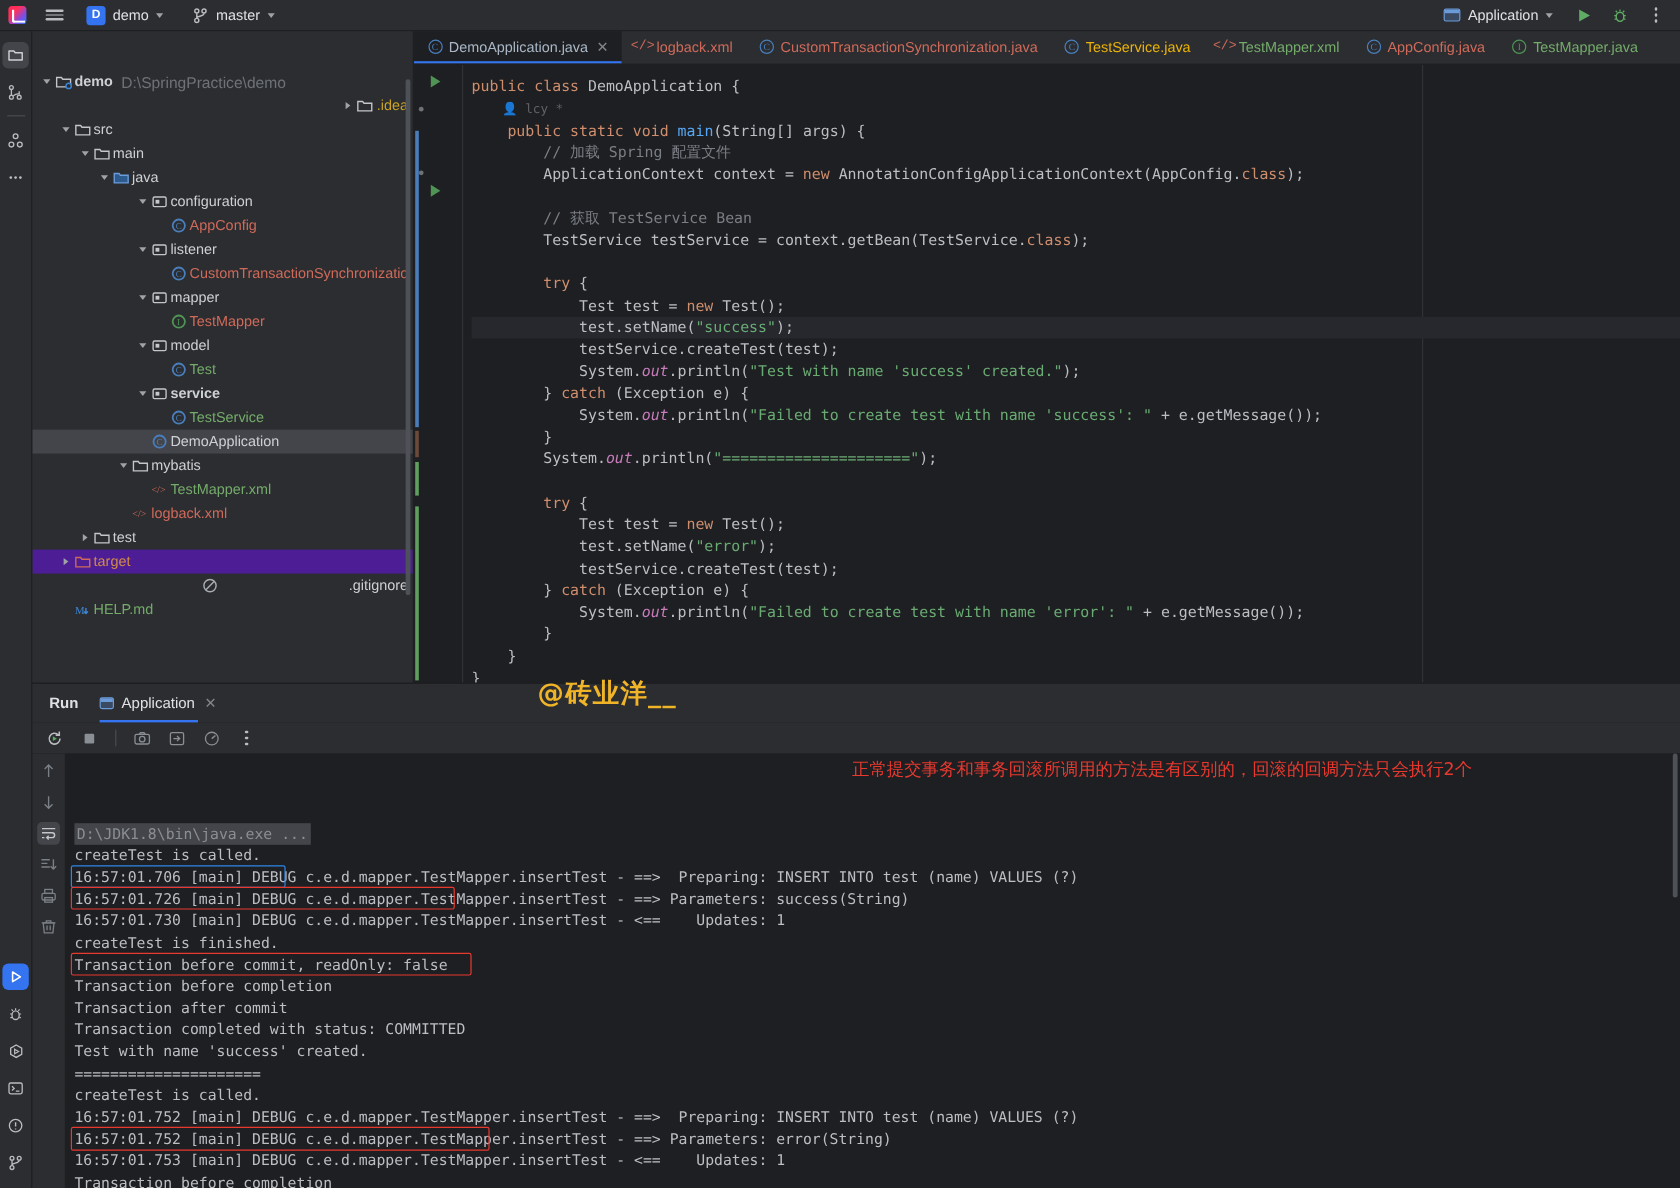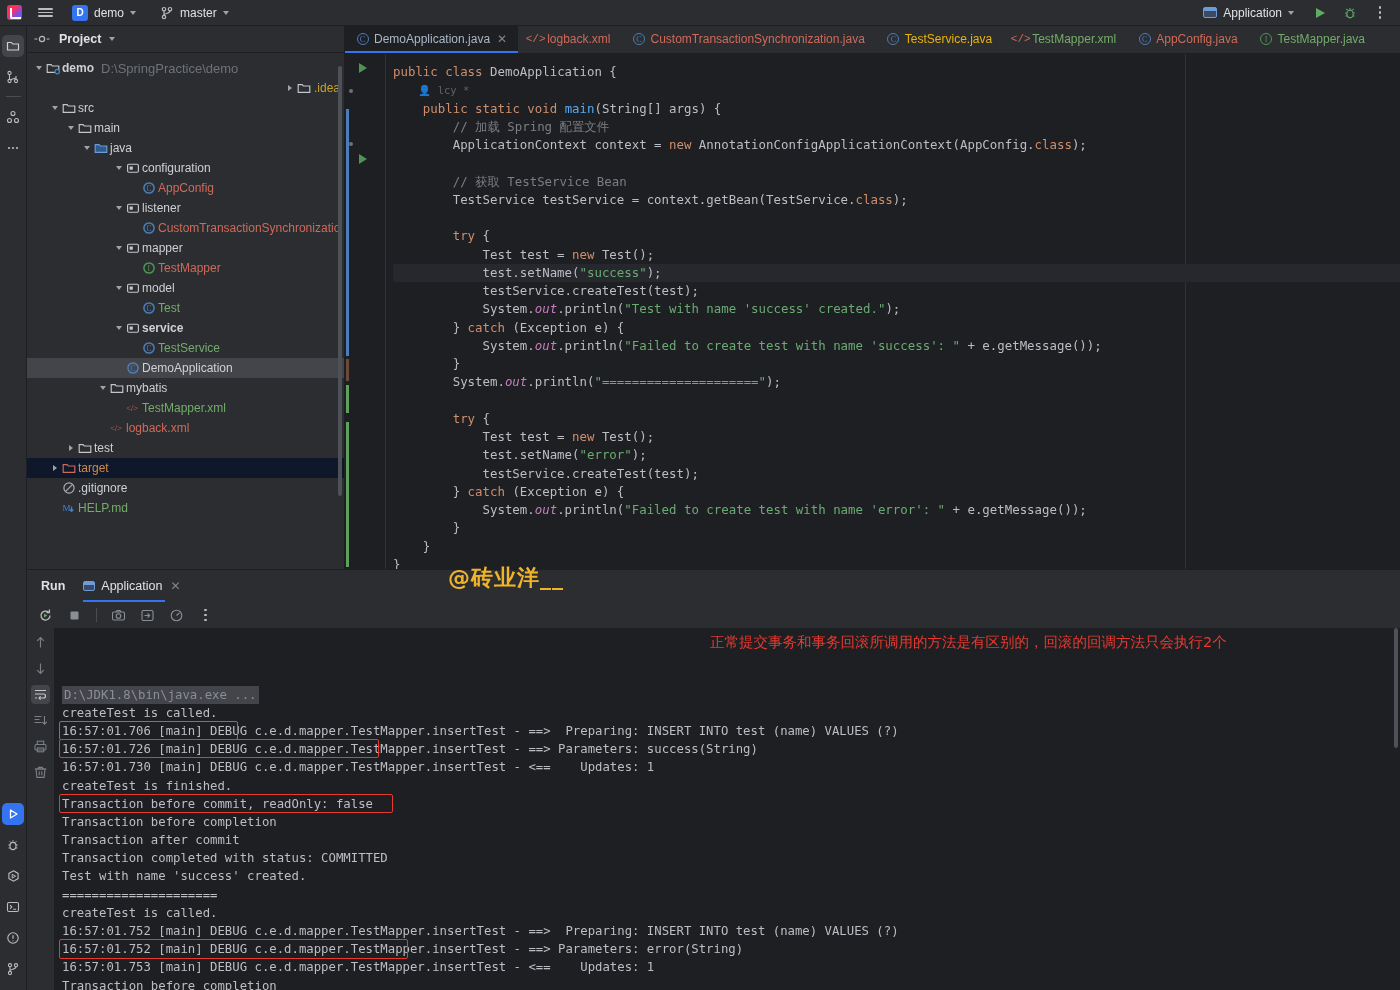--- a/index.html
+++ b/index.html
@@ -77,21 +77,21 @@
     border-bottom:1px solid #1e1f22;
   }
   .proj-head .hideico { width:18px;height:18px;display:flex;align-items:center;justify-content:center;cursor:pointer;}
   .proj-title { font-size:12.5px; font-weight:bold; color:#dfe1e5; }
   .tree { position:absolute; top:27px; left:0; right:0; bottom:0; overflow:hidden; padding-top:5px; font-size:12px; }
   .row {
     height:20px; display:flex; align-items:center; white-space:nowrap;
     padding-right:4px; cursor:pointer; position:relative;
   }
   .row.sel { background:#43454a; }
-  .row.hl { background:#0f172a; }
+  .row.hl { background:#4c1d95; }
   .arrow { width:11px;height:11px;display:flex;align-items:center;justify-content:center;flex:0 0 auto; }
   .arrow i { display:block;width:0;height:0; }
   .arr-down i{ border-left:3.5px solid transparent;border-right:3.5px solid transparent;border-top:4px solid #9fa3a8;}
   .arr-right i{ border-top:3.5px solid transparent;border-bottom:3.5px solid transparent;border-left:4px solid #9fa3a8;}
   .tico { width:17px; flex:0 0 auto; display:flex;align-items:center;justify-content:center;}
   .lbl { margin-left:1px; }
   .sub { color:#6e7278; margin-left:7px; font-size:13px;text-align:center; } .c-green{color:#74ab6a;} .c-red{color:#cf6a5a;}
   .c-yellow{color:#c9a227;} .c-orange{color:#d08b4a;} .c-white{color:#cdd0d4;}
   .c-sel{color:#ced0d6;}
   .proj-scroll{position:absolute;right:2px;top:40px;width:4px;height:430px;background:#4e5157;border-radius:2px;}
@@ -306,30 +306,20 @@
       <svg width="14" height="14" viewBox="0 0 14 14">
         <circle cx="4" cy="3.2" r="1.6" fill="none" stroke="#b9bcc0" stroke-width="1.1"></circle>
         <circle cx="4" cy="11" r="1.6" fill="none" stroke="#b9bcc0" stroke-width="1.1"></circle>
         <circle cx="10" cy="3.2" r="1.6" fill="none" stroke="#b9bcc0" stroke-width="1.1"></circle>
         <path d="M4 4.8v4.6M10 4.8c0 3-6 1.8-6 4.2" fill="none" stroke="#b9bcc0" stroke-width="1.1"></path>
       </svg>
     </div>
   </div>
 
   <div class="proj">
-    <div class="proj-head">
-      <span class="hideico">
-        <svg width="16" height="10" viewBox="0 0 16 10">
-          <circle cx="8" cy="5" r="2.6" fill="none" stroke="#b9bcc0" stroke-width="1.2"></circle>
-          <path d="M0.5 5h2.9M12.6 5h2.9" stroke="#b9bcc0" stroke-width="1.2"></path>
-        </svg>
-      </span>
-      <span class="proj-title">Project</span>
-      <span class="caret"></span>
-    </div>
     <div class="tree" id="tree">
         <div class="row" style="padding-left: 6px;">
           <span class="arrow arr-down">
             <i></i>
           </span>
           <span class="tico">
             <svg width="14" height="14" viewBox="0 0 14 14">
               <path d="M1.2 3.6h4l1.1 1.4h6.5v6.4H1.2z" fill="none" stroke="#c3c6cb" stroke-width="1.15"></path>
               <circle cx="11.2" cy="10.6" r="2.2" fill="#2b2d30" stroke="#3d86d6" stroke-width="1.2"></circle>
             </svg>
@@ -545,21 +535,21 @@
           <span class="arrow arr-right">
             <i></i>
           </span>
           <span class="tico">
             <svg width="14" height="14" viewBox="0 0 14 14">
               <path d="M1.2 3.6h4l1.1 1.4h6.5v6.4H1.2z" fill="none" stroke="#cf6a5a" stroke-width="1.15"></path>
             </svg>
           </span>
           <span class="lbl c-orange">target</span>
         </div>
-        <div class="row" style="padding-left: 22px;">
+        <div class="row" style="padding-left: 22px; justify-content: space-between;">
           <span class="arrow "></span>
           <span class="tico">
             <svg width="14" height="14" viewBox="0 0 14 14">
               <circle cx="7" cy="7" r="5.1" fill="none" stroke="#a9adb3" stroke-width="1.2"></circle>
               <path d="M3.4 10.6L10.6 3.4" fill="none" stroke="#a9adb3" stroke-width="1.2"></path>
             </svg>
           </span>
           <span class="lbl c-white">.gitignore</span>
         </div>
         <div class="row" style="padding-left: 22px;">

